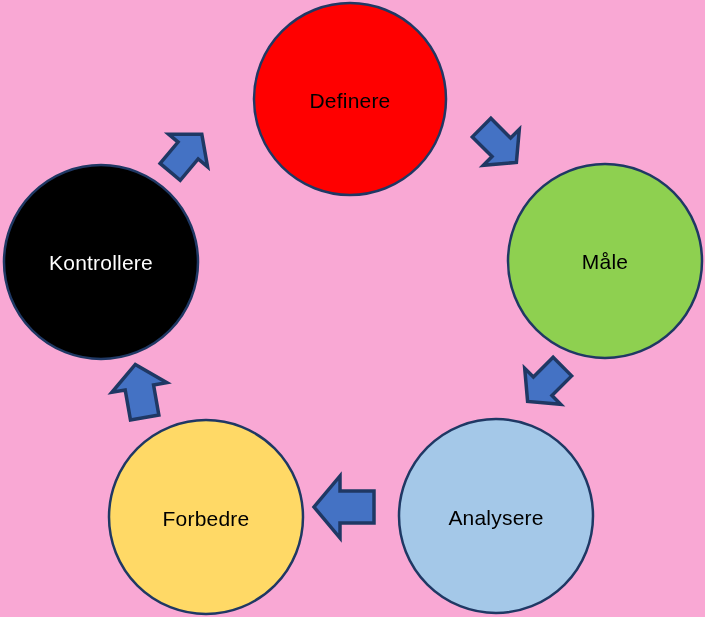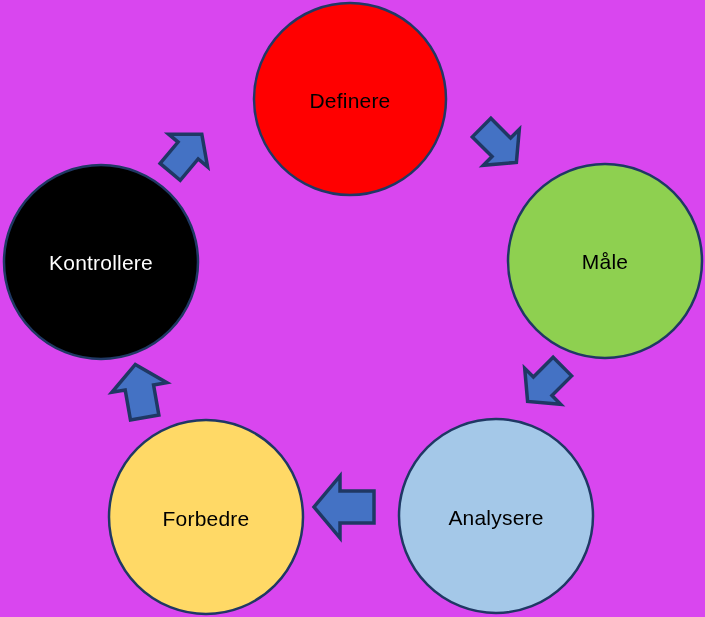--- a/index.html
+++ b/index.html
@@ -4,21 +4,21 @@
 <style>
   html, body {
     margin: 0;
     padding: 0;
     background: #000000;
   }
   .stage {
     position: relative;
     width: 705px;
     height: 617px;
-    background: #d946ef;
+    background: #f9a8d4;
     overflow: hidden;
   }
   svg.diagram {
     display: block;
     width: 705px;
     height: 617px;
   }
   svg.diagram text {
     font-family: "Liberation Sans", sans-serif;
     font-size: 21px;

